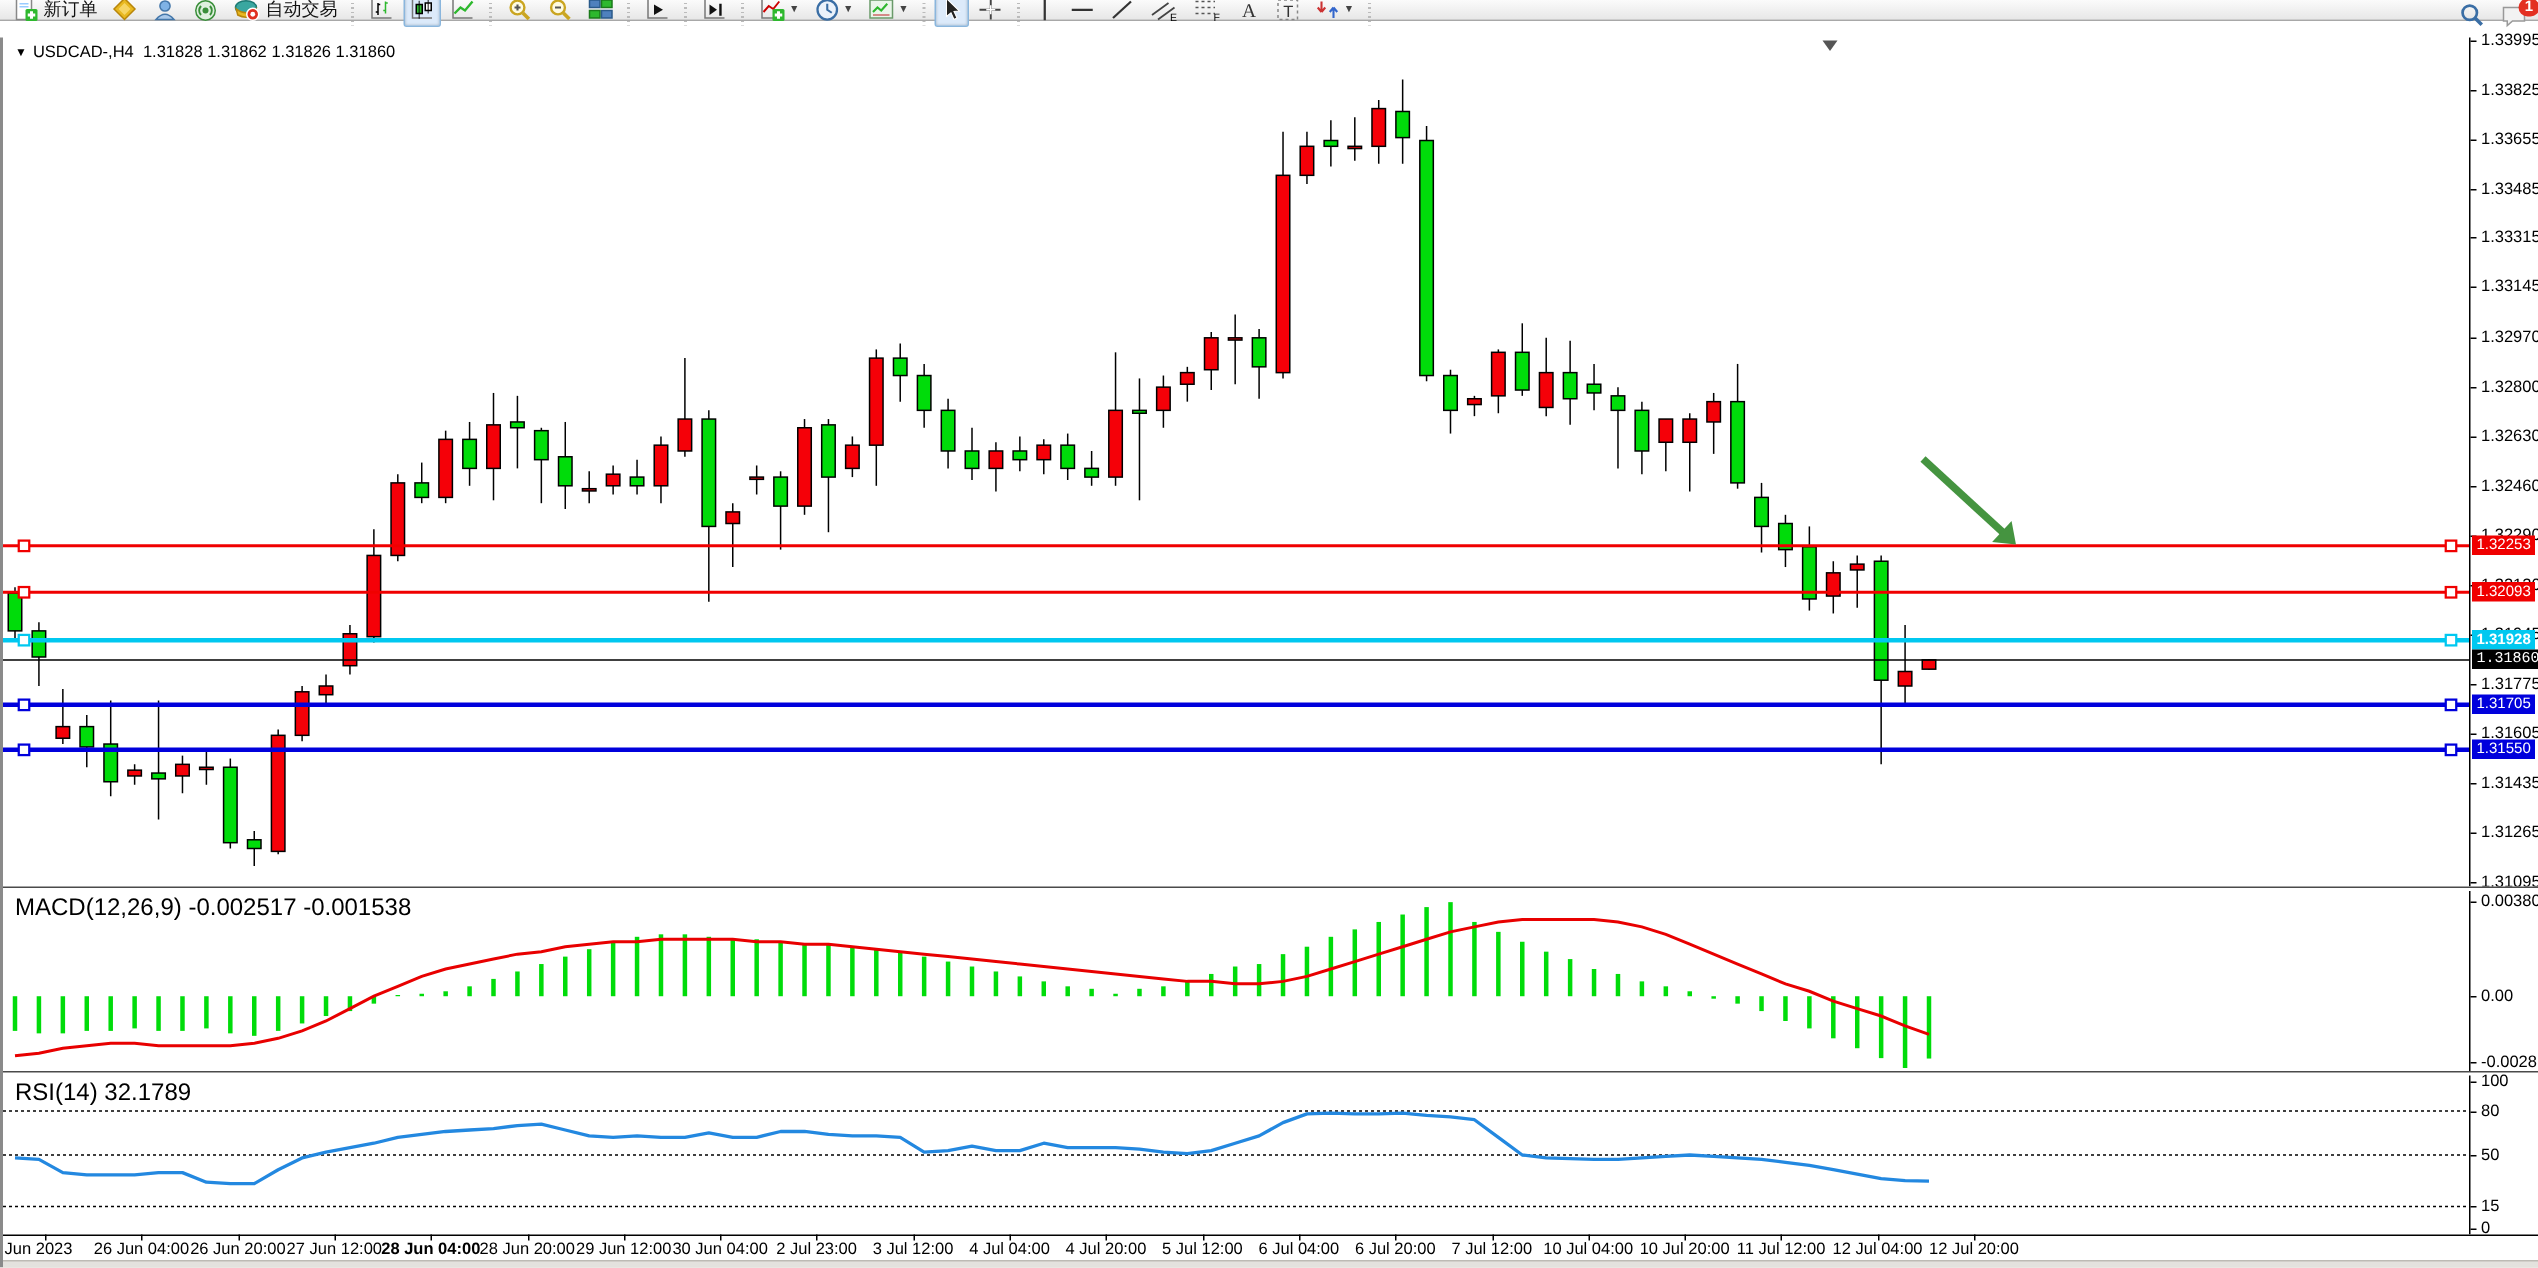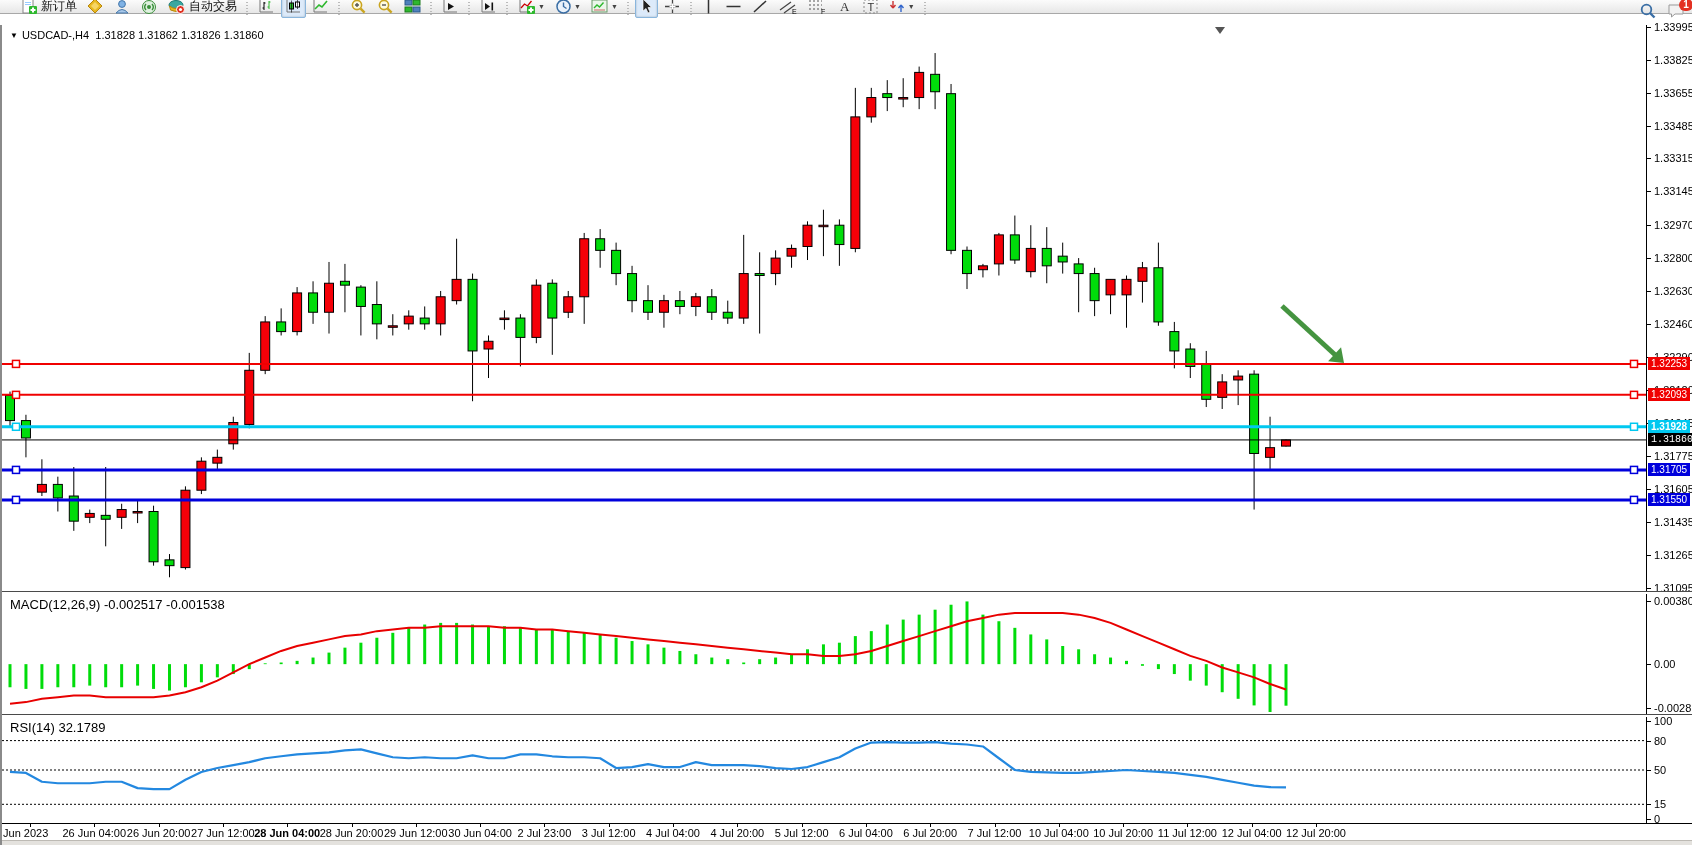--- a/index.html
+++ b/index.html
@@ -1,41 +1,41 @@
 <!DOCTYPE html>
 <html><head>
 <meta charset="utf-8">
 <style>
   html,body{margin:0;padding:0;background:#d4d0c8;font-family:"Liberation Sans","DejaVu Sans",sans-serif;}
   #app{position:relative;width:1692px;height:845px;background:#fff;overflow:hidden;}
   
   #toolbar{position:absolute;left:0;top:0;width:1692px;height:14px;
     background:linear-gradient(#fbfbfb,#e7e7e7);border-bottom:1px solid #a8a8a8;
-    display:flex;align-items:center;padding-left:16px;box-sizing:border-box;}
+    display:flex;align-items:center;padding-left:4px;box-sizing:border-box;}
   .tb-group{display:flex;align-items:center;height:25px;}
   .tb-sep{width:7px;height:20px;margin:0 2px;
     background:repeating-linear-gradient(#bbb 0 1px,transparent 1px 3px);
     background-size:2px 100%;background-repeat:no-repeat;background-position:2px 2px;}
   .tb-btn{display:flex;align-items:center;height:21px;padding:0 3px;margin:0 1px;border:1px solid transparent;border-radius:2px;cursor:default;}
   .tb-btn.active{border-color:#8ab6dd;background:#dceafa;box-shadow:inset 0 0 2px #9ab;}
   .tb-btn svg{display:block;}
   .tb-label{font-size:12px;color:#111;margin-left:3px;white-space:nowrap;}
   .dd{font-size:7px;color:#444;margin-left:2px;}
   .tf-btn{font-size:11px;color:#333;padding:2px 6px;margin:0 1px;border:1px solid transparent;border-radius:2px;}
   .tf-btn.active{border:1px solid #9a9a9a;background:#f6f6f6;box-shadow:inset 1px 1px 2px #ccc;}
   #tb-right{position:absolute;right:6px;top:0;height:25px;display:flex;align-items:center;}
   #chat-badge{position:relative;margin-left:10px;}
   #badge-count{position:absolute;top:-3px;right:-7px;background:#e33022;color:#fff;border-radius:8px;
     font-size:10px;line-height:12px;min-width:8px;padding:0 3px;text-align:center;font-weight:bold;}
   
   #chartwin{position:absolute;left:0;top:25px;width:1692px;height:820px;background:#fff;border-left:2px solid #8a8a8a;box-sizing:border-box;}
   .pane{position:absolute;left:0;background:#fff;overflow:hidden;}
   .axis{position:absolute;left:1644px;width:48px;background:#fff;border-left:1px solid #000;box-sizing:border-box;overflow:visible;}
   .pane-sep{position:absolute;left:0;width:1692px;height:3px;background:#fff;border-top:1px solid #4a4a4a;border-bottom:1px solid #4a4a4a;box-sizing:content-box;}
-  .pane-label{position:absolute;left:8px;top:3px;font-size:13px;color:#000;white-space:nowrap;z-index:5;}
+  .pane-label{position:absolute;left:8px;top:3px;font-size:16px;color:#000;white-space:nowrap;z-index:5;}
   #main-title{position:absolute;left:8px;top:4px;font-size:11px;color:#000;z-index:5;white-space:nowrap;}
   #main-title .tri{font-size:8px;vertical-align:1px;margin-right:4px;}
   .tick-label{position:absolute;left:7px;font-size:11px;color:#000;transform:translateY(-6px);white-space:nowrap;}
   .tick-mark{position:absolute;left:0;width:4px;height:1px;background:#000;}
   .price-tag{position:absolute;left:1px;height:13px;line-height:13px;padding:0 3px;font-size:10px;color:#fff;transform:translateY(-7px);white-space:nowrap;z-index:6;}
   #time-axis{position:absolute;left:0;width:1692px;height:18px;border-top:1px solid #000;background:#fff;}
   .time-label{position:absolute;top:3px;font-size:11px;color:#000;transform:translateX(-50%);white-space:nowrap;}
   .time-tick{position:absolute;top:-1px;width:1px;height:4px;background:#000;}
   #bottom-strip{position:absolute;left:0;bottom:0;width:1692px;height:4px;background:#e4e2de;border-top:1px solid #bdbab4;}
 </style>

